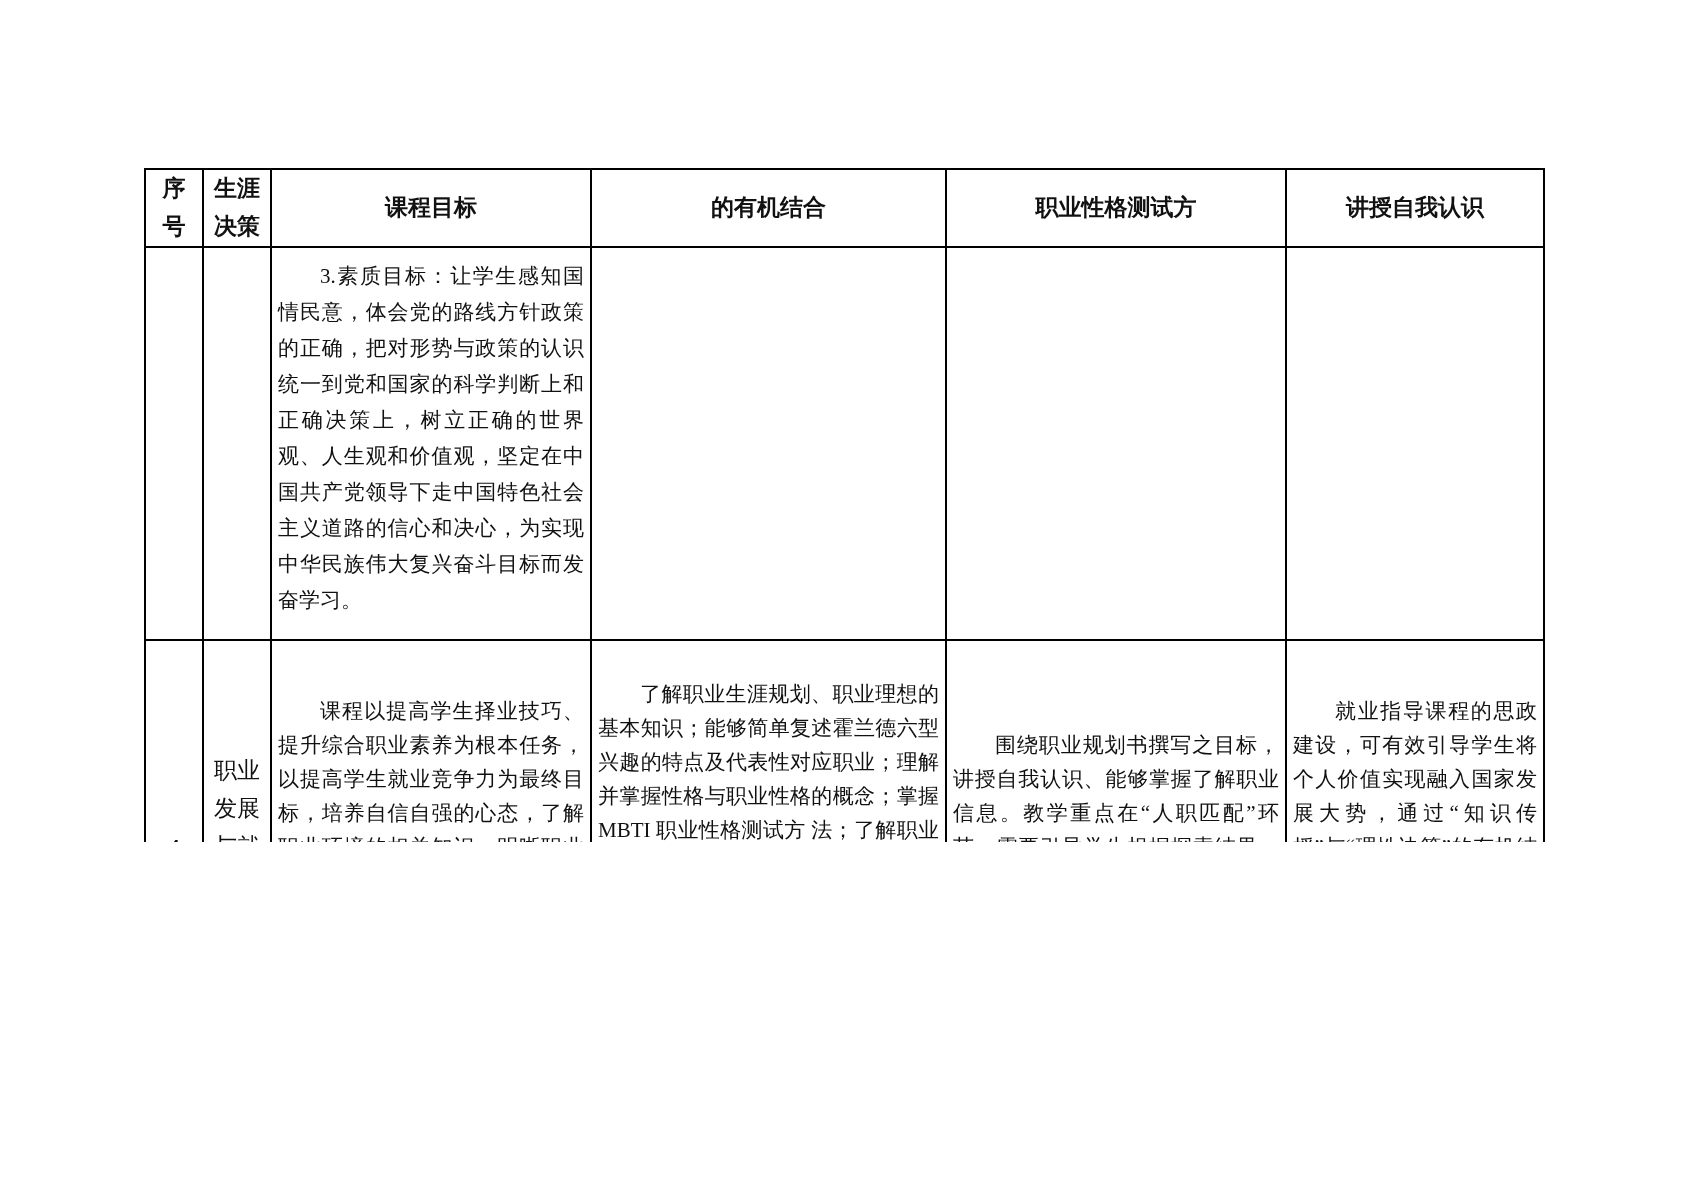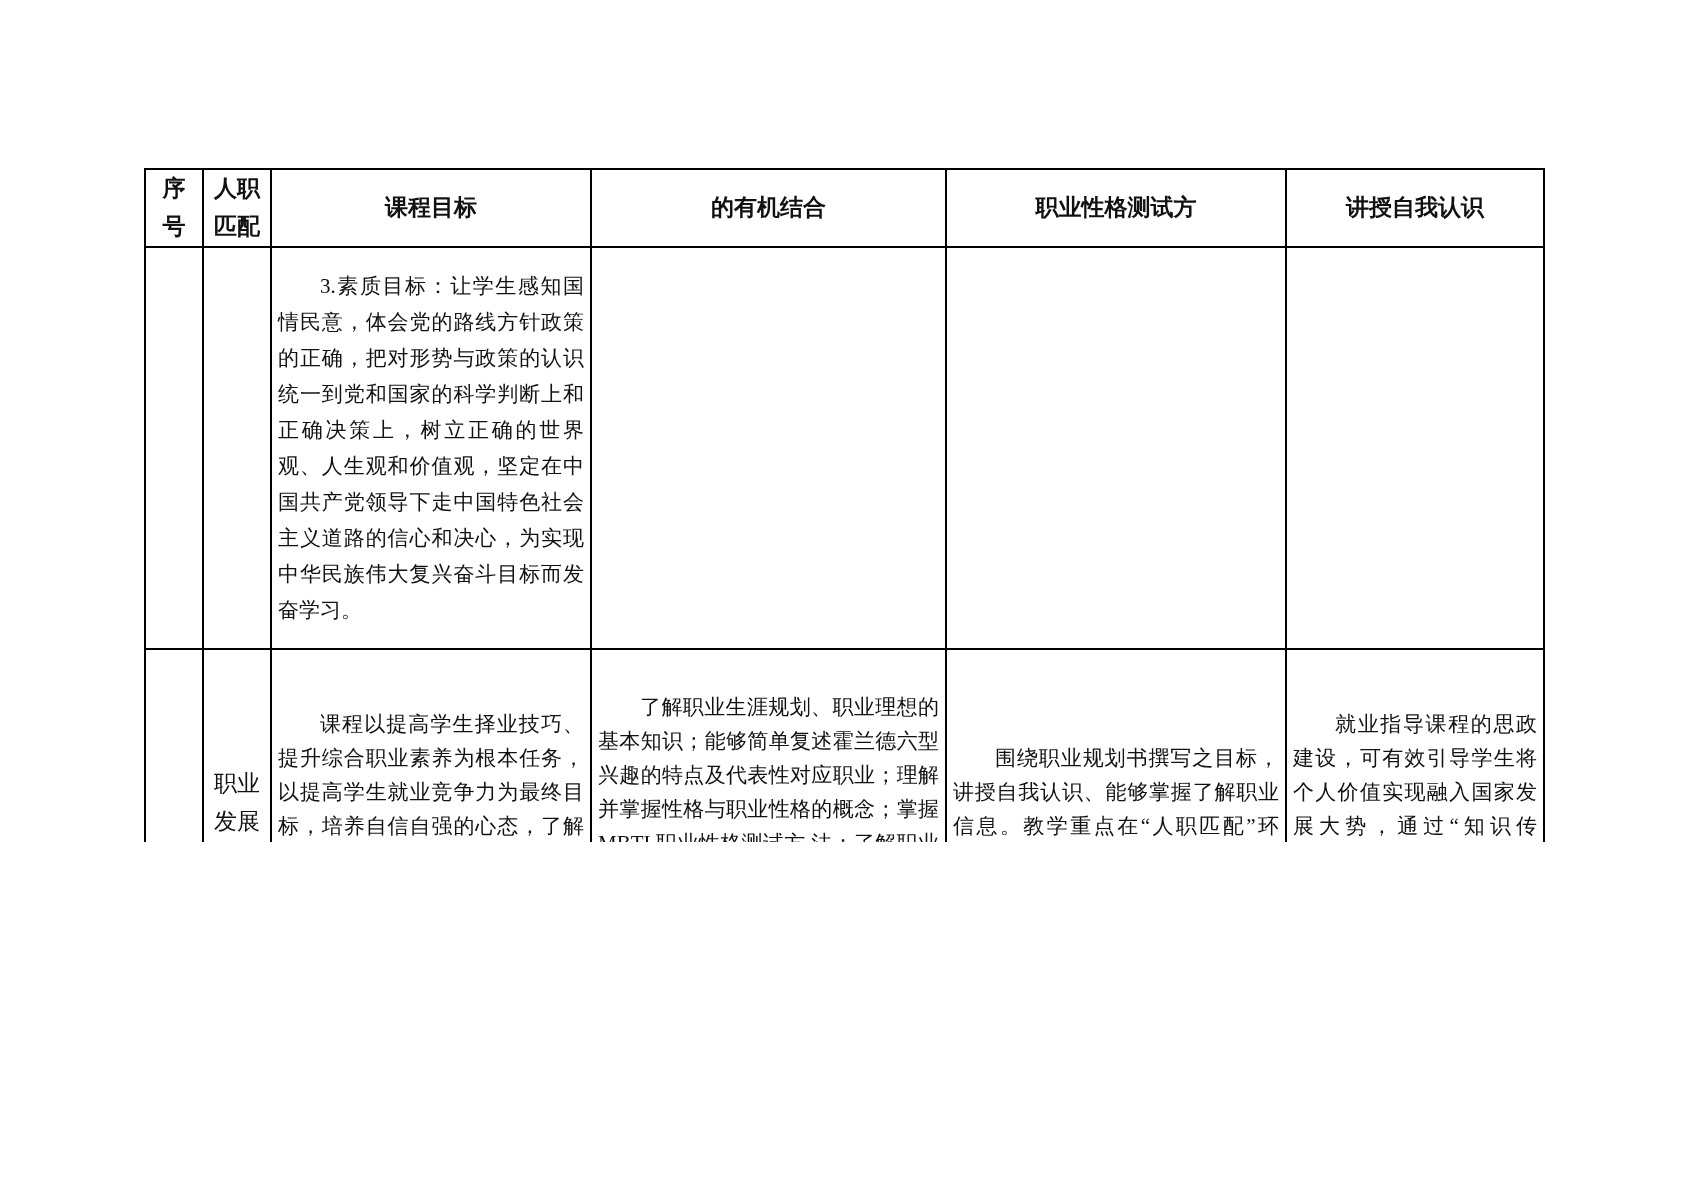--- a/index.html
+++ b/index.html
@@ -40,21 +40,21 @@
     font-size: 23px;
     font-weight: bold;
     line-height: 38px;
     text-align: center;
     vertical-align: middle;
     padding: 0 8px;
   }
   tr.row-cont td { height: 359px; vertical-align: top; }
   tr.row-main td { height: 380px; vertical-align: middle; }
 
-  td.para { padding: 20px 6px; }
+  td.para { padding: 10px 6px; }
   td.para p {
     margin: 0;
     font-size: 21px;
     text-align: justify;
     text-indent: 2em;
     word-break: normal;
   }
   tr.row-cont td.para p { line-height: 36px; }
   tr.row-main td.para p { line-height: 34px; }
 
@@ -82,21 +82,21 @@
       <col class="c1">
         <col class="c2">
         <col class="c3">
         <col class="c4">
         <col class="c5">
         <col class="c6">
     </colgroup>
     <thead>
       <tr>
         <th>序号</th>
-        <th>人职匹配</th>
+        <th>生涯决策</th>
         <th>课程目标</th>
         <th>的有机结合</th>
         <th>职业性格测试方</th>
         <th>讲授自我认识</th>
       </tr>
     </thead>
     <tbody>
       <tr class="row-cont">
         <td class="seq"></td>
         <td class="cname"></td>

